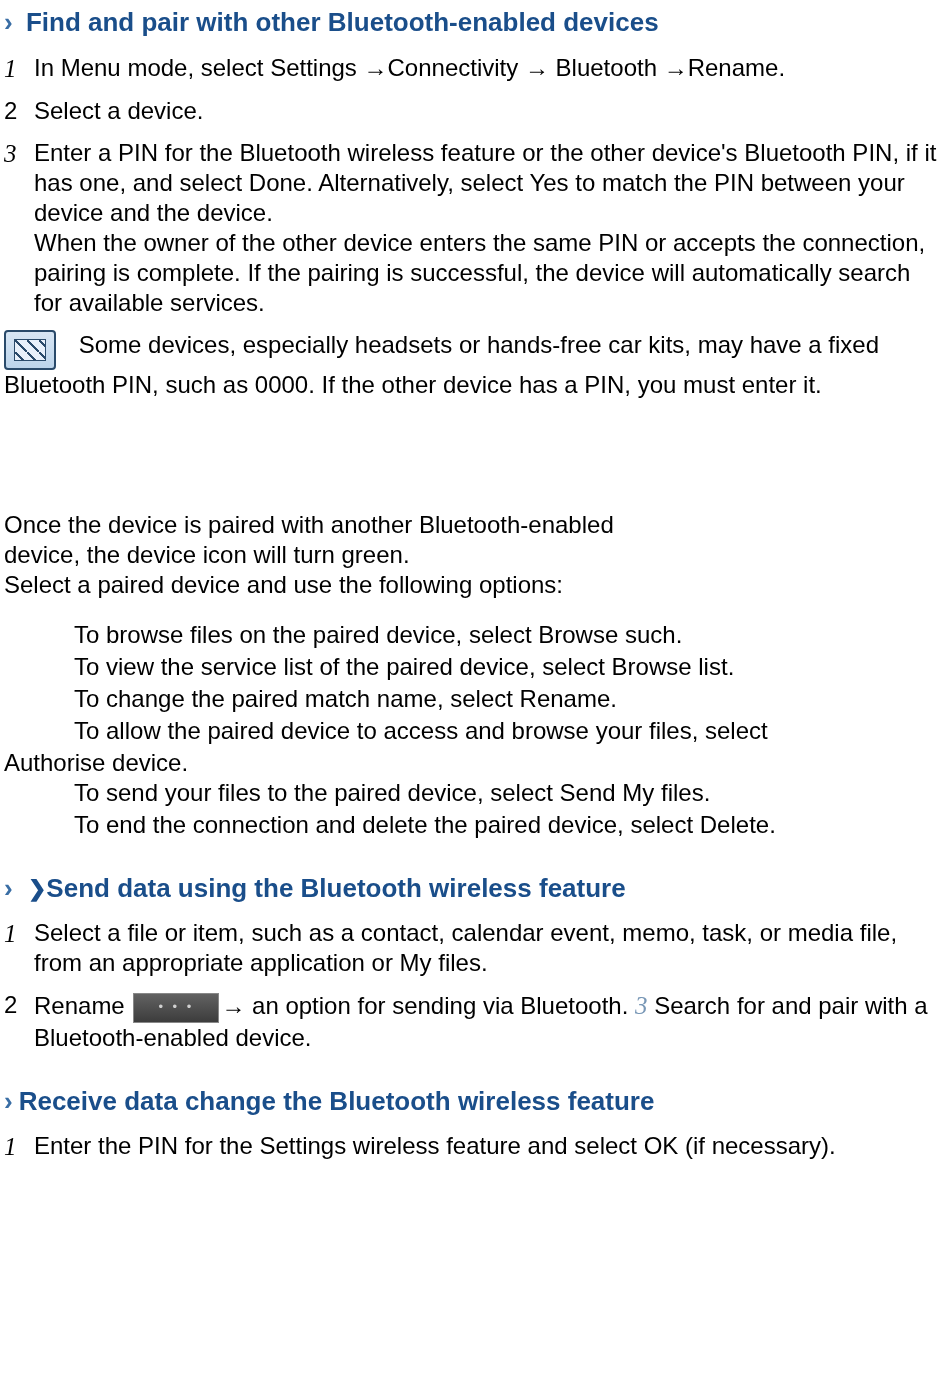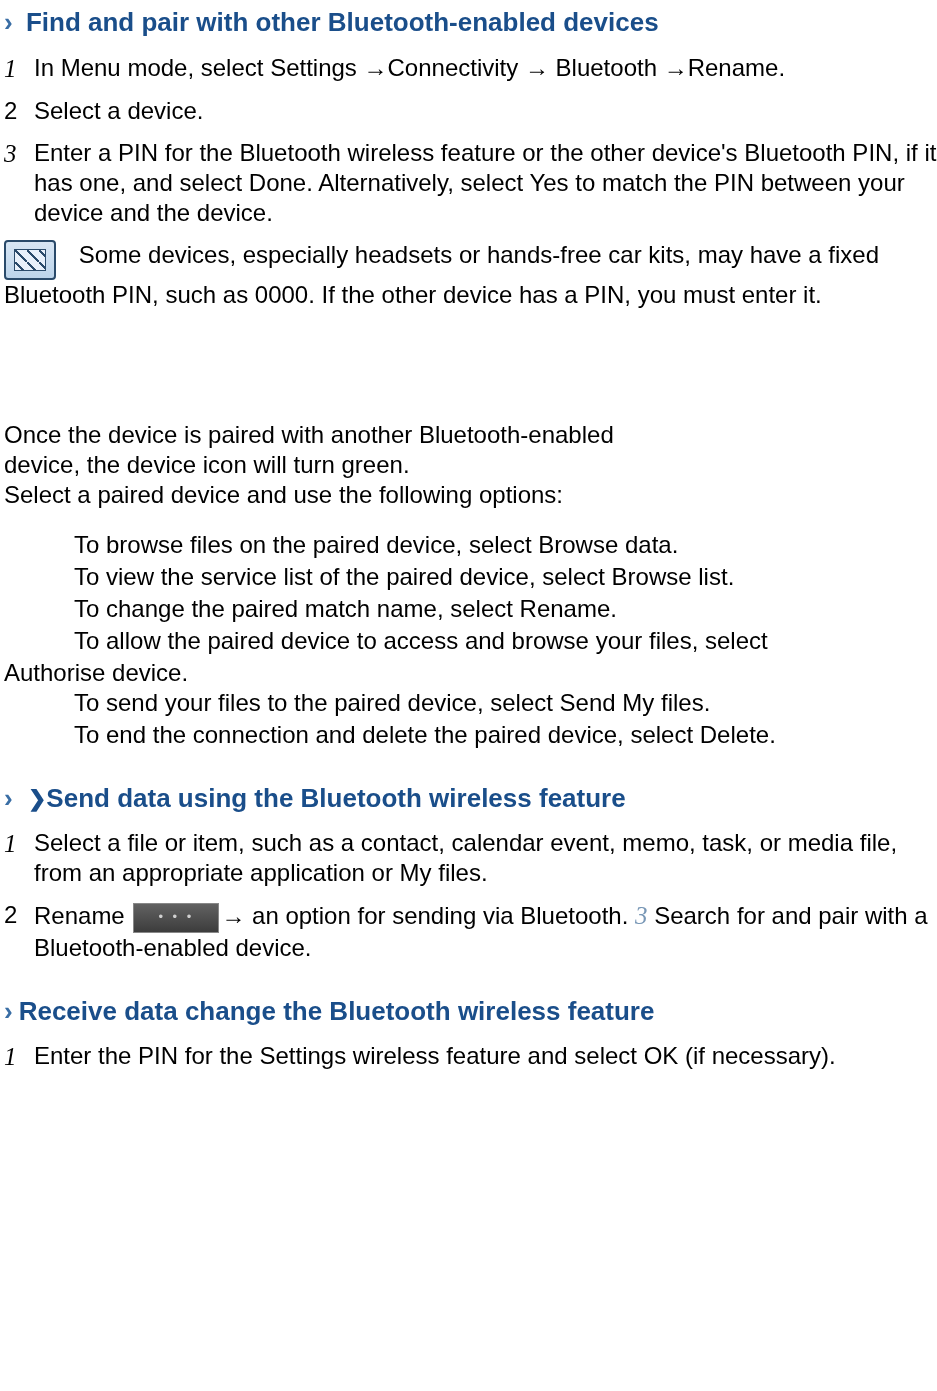--- a/index.html
+++ b/index.html
@@ -145,36 +145,37 @@
   </li>
   <li class="step-item">
     <span class="step-num">2</span>
     <span class="step-body">Select a device.</span>
   </li>
   <li class="step-item">
     <span class="step-num italic-num">3</span>
     <span class="step-body">
       <span>Enter a PIN for the Bluetooth wireless feature or the other device's Bluetooth PIN, if it has one, and select </span><b>Done</b><span>. Alternatively, select </span><b>Yes</b><span> to match the PIN between your device and the device.</span>
       <br>
+      <span>When the owner of the other device enters the same PIN or accepts the connection, pairing is complete. If the pairing is successful, the device will automatically search for available services.</span>
     </span>
   </li>
 </ul>
 
 <div class="note-block">
   <span class="note-icon"></span>
   <span class="note-text-first">Some devices, especially headsets or hands-free car kits, may have a fixed Bluetooth PIN, such as 0000. If the other device has a PIN, you must enter it.</span>
 </div>
 
 <div class="paired-block">
   <div>Once the device is paired with another Bluetooth-enabled</div>
   <div>device, the device icon will turn green.</div>
   <div>Select a paired device and use the following options:</div>
   <div style="height:20px"></div>
 
-  <div class="option-line"><span>To browse files on the paired device, select </span><b>Browse data</b><span>.</span></div>
+  <div class="option-line"><span>To browse files on the paired device, select </span><b>Browse such</b><span>.</span></div>
   <div class="option-line"><span>To view the service list of the paired device, select </span><b>Browse list</b><span>.</span></div>
   <div class="option-line"><span>To change the paired match name, select </span><b>Rename</b><span>.</span></div>
   <div class="option-wrap">
     <div class="option-line"><span>To allow the paired device to access and browse your files, select </span></div>
     <div class="wrap-line"><b>Authorise device</b><span>.</span></div>
   </div>
   <div class="option-line"><span>To send your files to the paired device, select </span><b>Send My files</b><span>.</span></div>
   <div class="option-line"><span>To end the connection and delete the paired device, select </span><b>Delete</b><span>.</span></div>
 </div>
 

